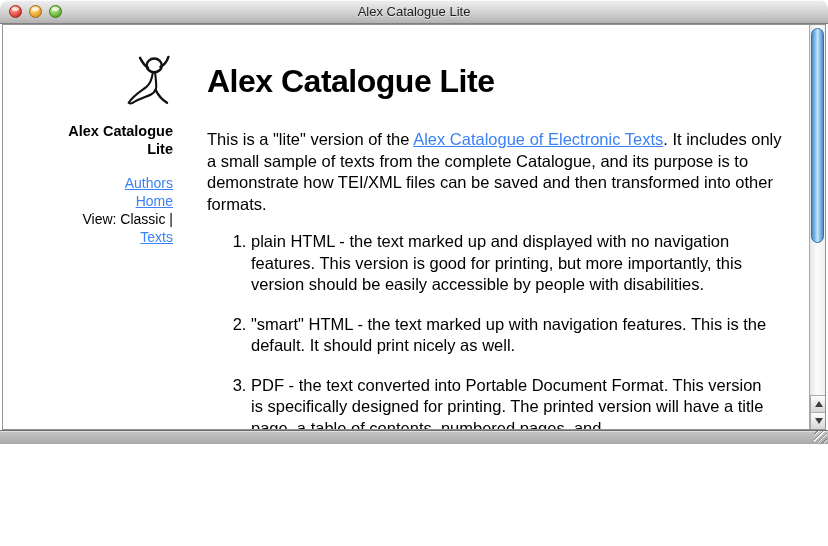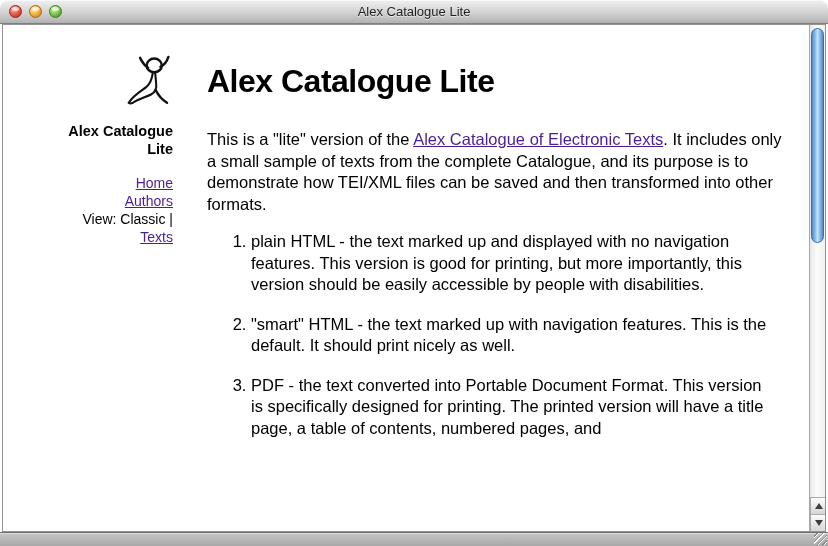--- a/index.html
+++ b/index.html
@@ -1,18 +1,18 @@
 <!DOCTYPE html>
 <html><head>
 <meta charset="utf-8">
 <style>
   html,body{margin:0;padding:0;background:#ffffff;}
   *{box-sizing:border-box;}
   .window{
-    position:relative;width:828px;height:546px;overflow:hidden;
+    position:relative;width:828px;height:444px;overflow:hidden;
     font-family:"Liberation Sans",sans-serif;background:#fff;
     border-radius:8px 8px 0 0;
   }
   
   .titlebar{
     position:absolute;left:0;top:0;right:0;height:24px;
     background:linear-gradient(#f0f0f0,#d2d2d2 55%,#b2b2b2);
     border-bottom:1px solid #7f7f7f;
     box-shadow:inset 0 1px 0 #fafafa;
     border-radius:8px 8px 0 0;
@@ -38,21 +38,21 @@
     position:absolute;left:2px;right:2px;top:24px;bottom:14px;
     border:1px solid #939393;background:#fff;overflow:hidden;
   }
   .pagearea{position:absolute;left:0;top:0;right:16px;bottom:0;overflow:hidden;background:#fff;}
   
   .sidebar{position:absolute;left:40px;top:30px;width:130px;text-align:right;}
   .logo{display:inline-block;width:47px;height:52px;}
   .side-title{margin-top:11px;font-size:14.5px;font-weight:bold;line-height:18px;color:#000;}
   .side-nav{margin-top:16px;line-height:18px;font-size:14px;}
   .side-nav a{display:block;}
-  a.plink{color:#4c1d95;text-decoration:underline;cursor:pointer;}
+  a.plink{color:#3b82f6;text-decoration:underline;cursor:pointer;}
   .side-view{font-size:14px;line-height:18px;color:#000;}
   
   .main{position:absolute;left:204px;top:38px;width:576px;color:#000;}
   .main h1{margin:0;font-size:32px;line-height:36px;font-weight:bold;letter-spacing:-.5px;}
   .main p{margin:0;font-size:16.5px;line-height:21.5px;}
   .p-intro{margin-top:30px !important;}
   .p-menu{margin-top:20px !important;}
   ol.formats{margin:16px 16px 0 0;padding:0 0 0 44px;font-size:16.5px;line-height:21.5px;}
   ol.formats li{margin-bottom:18px;}
   
@@ -101,22 +101,22 @@
           <svg viewBox="0 0 48 55" width="47" height="52">
             <ellipse class="stroke" cx="29" cy="11" rx="8" ry="7.2" stroke-width="2.6"></ellipse>
             <path class="stroke" d="M14,3 C17,9 20,12 22.5,13.5" stroke-width="2.6"></path>
             <path class="stroke" d="M44,2 C42,8 38,11.5 35.5,12.5" stroke-width="2.6"></path>
             <path class="stroke" d="M27.5,19 C26.5,26 24.5,31 20.5,34 C14.5,38.5 7,42.5 2,50.5 C3,51.5 4.5,51.5 6.5,50.5 C13.5,46 20.5,44.5 26,41.5 C30,39.5 31.8,35.5 31,29.5 L30,19" stroke-width="2.2"></path>
             <path class="stroke" d="M30.5,37 C33.5,43 37.5,47.5 42.5,50.5" stroke-width="2.6"></path>
           </svg>
         </span>
         <div class="side-title">Alex Catalogue Lite</div>
         <div class="side-nav">
+          <a class="plink">Authors</a>
           <a class="plink">Home</a>
-          <a class="plink">Authors</a>
         </div>
         <div class="side-view">
           <span>View: Classic |</span><br>
           <a class="plink">Texts</a>
         </div>
       </div>
 
       <div class="main">
         <h1>Alex Catalogue Lite</h1>
         <p class="p-intro"><span>This is a "lite" version of the </span><a class="plink">Alex Catalogue of Electronic Texts</a><span>. It includes only a small sample of texts from the complete Catalogue, and its purpose is to demonstrate how TEI/XML files can be saved and then transformed into other formats.</span></p>

